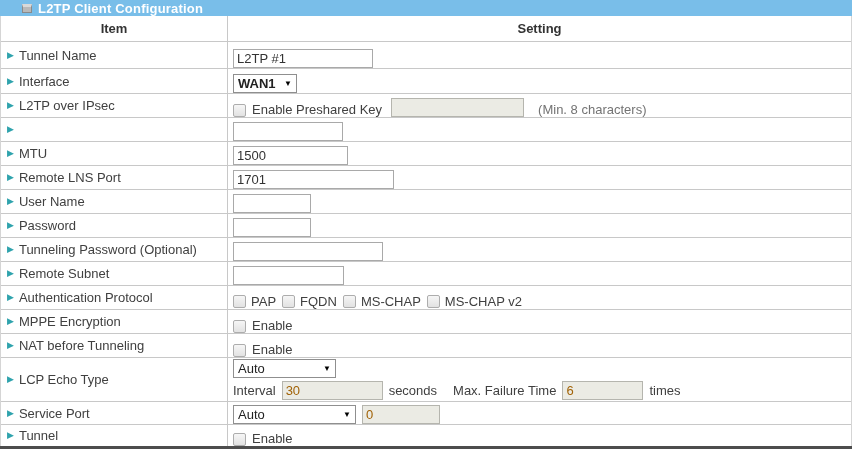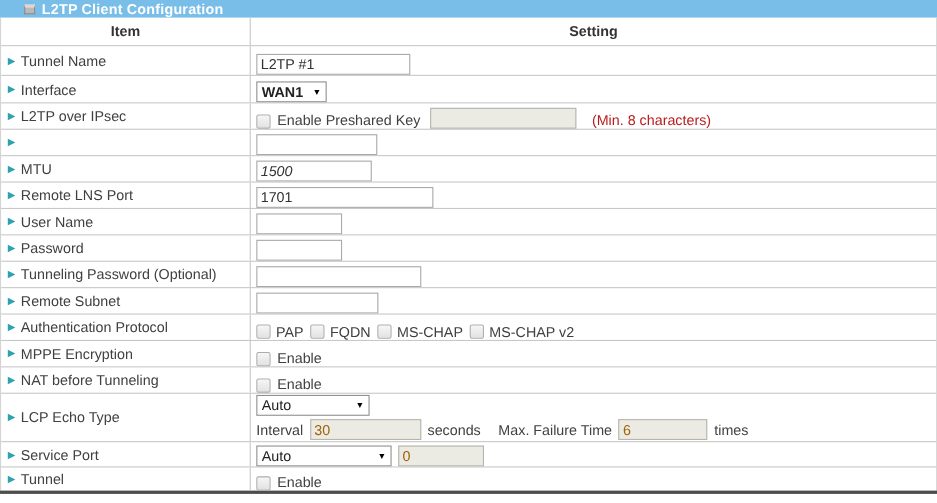--- a/index.html
+++ b/index.html
@@ -72,21 +72,21 @@
     font-family:"Liberation Sans", sans-serif; font-size:13px; color:#333;
     padding:0 3px;
   }
   input[type="text"]:disabled, input.disabled {
     background:#ebebe4; border:1px solid #b5b5ae; color:#a16207;
   }
 
   .w-tunnelname { width:140px; }
   .w-preshared { width:133px; }
   .w-lns-ip { width:110px; }
-  .w-mtu { width:105px;font-style:italic; }
+  .w-mtu { width:115px; }
   .w-port { width:161px; }
   .w-user { width:78px; }
   .w-pass { width:78px; }
   .w-tpass { width:150px; }
   .w-subnet { width:111px; }
   .w-interval { width:101px; }
   .w-failure { width:81px; }
   .w-sport { width:78px; }
 
   .sel {
@@ -103,21 +103,21 @@
     appearance:none; -webkit-appearance:none;
     width:13px; height:13px;
     border:1px solid #adadad; border-radius:2px;
     background:linear-gradient(#f6f6f6,#e2e2e2);
     margin:0; vertical-align:middle; flex:none;
   }
   .cb-label { color:#404040; }
   .cb-group { display:flex; align-items:center; gap:5px; }
   .gap-sm { margin-left:3px; }
 
-  .hint-red { color:#b91c1c; margin-left:8px; }
+  .hint-red { color:#737373; margin-left:8px; }
   .unit-label { color:#404040; }
   .mft { margin-left:10px; }
 
   .bottom-bar { height:3px; background:#4d4d4d; margin-top:0; }
 </style>
 </head>
 <body>
 
 <div class="panel">
 

